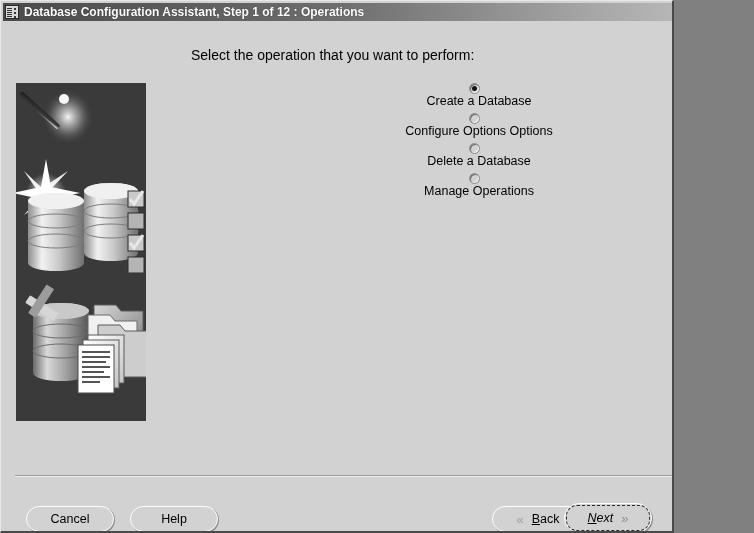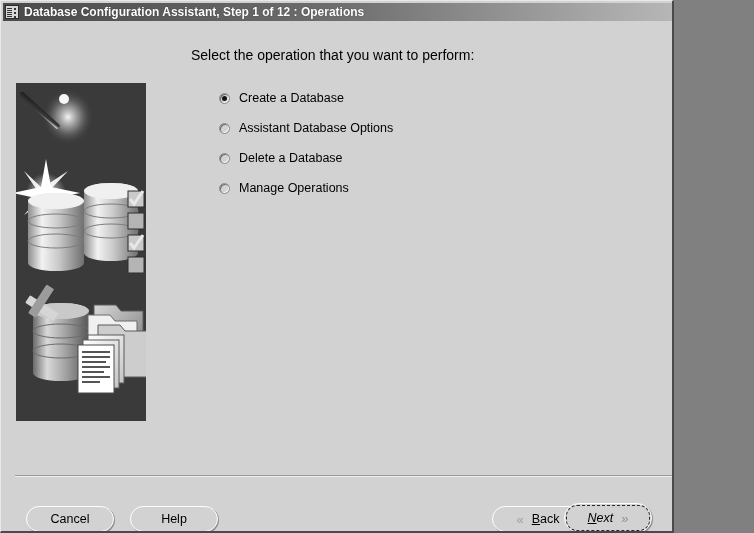--- a/index.html
+++ b/index.html
@@ -153,20 +153,21 @@
     color: #000;
     margin: 0 0 20px 0;
     white-space: nowrap;
   }
 
   .radio-row {
     display: flex;
     align-items: center;
     height: 30px;
     margin-left: 28px;
+    flex-direction: column;
   }
   .radio {
     width: 11px;
     height: 11px;
     border-radius: 50%;
     background: #d2d2d2;
     border: 1px solid #8a8a8a;
     box-shadow: inset 1px 1px 0 #6e6e6e, inset -1px -1px 0 #f4f4f4;
     box-sizing: border-box;
     position: relative;
@@ -410,21 +411,21 @@
     <div id="main-pane">
       <p id="prompt">Select the operation that you want to perform:</p>
 
       <div class="radio-row">
         <span class="radio checked"></span>
         <span class="radio-label">Create a Database</span>
       </div>
 
       <div class="radio-row">
         <span class="radio"></span>
-        <span class="radio-label">Assistant Database Options</span>
+        <span class="radio-label">Configure Options Options</span>
       </div>
 
       <div class="radio-row">
         <span class="radio"></span>
         <span class="radio-label">Delete a Database</span>
       </div>
 
       <div class="radio-row">
         <span class="radio"></span>
         <span class="radio-label">Manage Operations</span>

